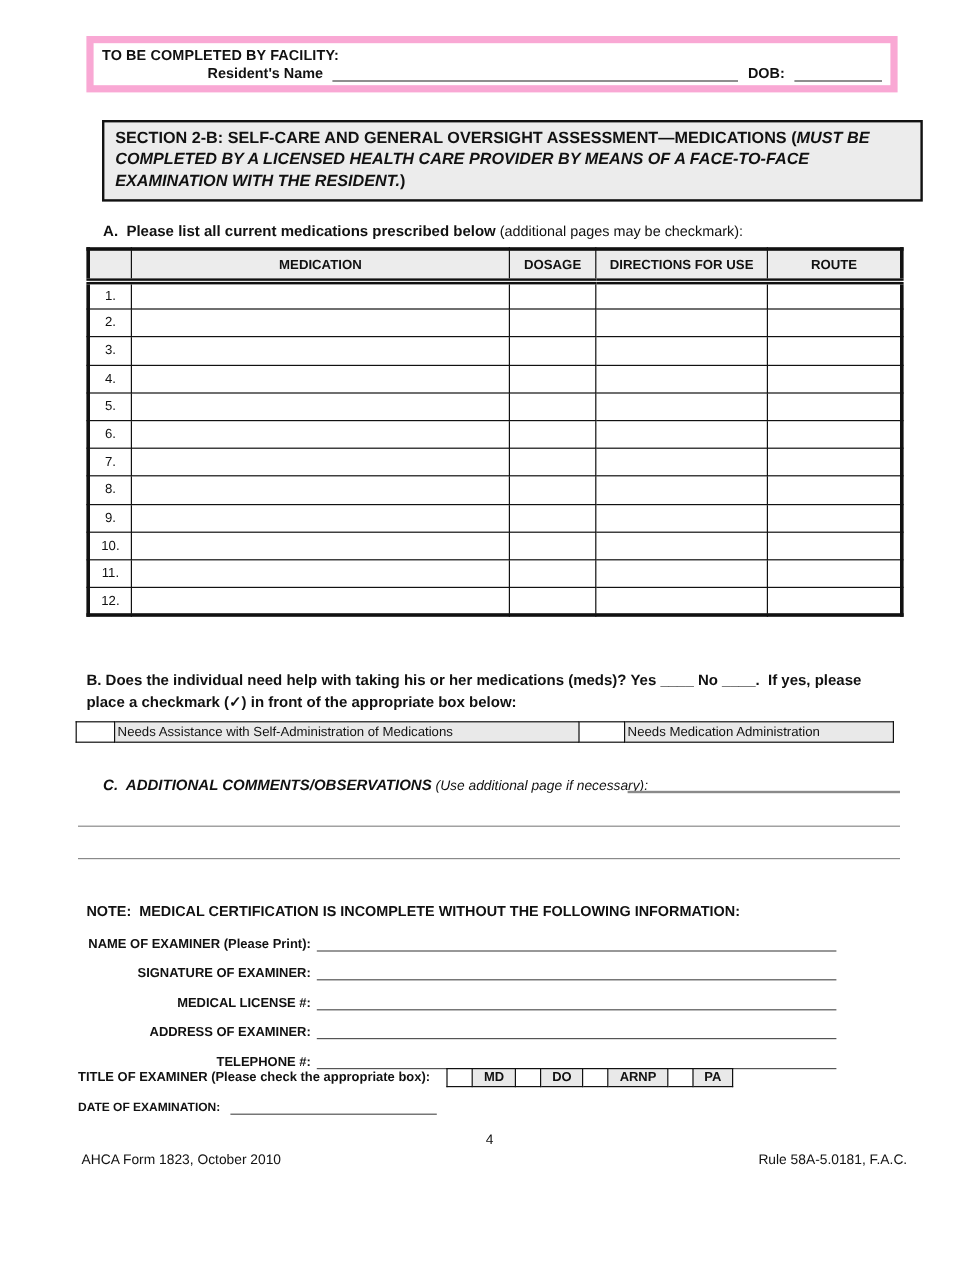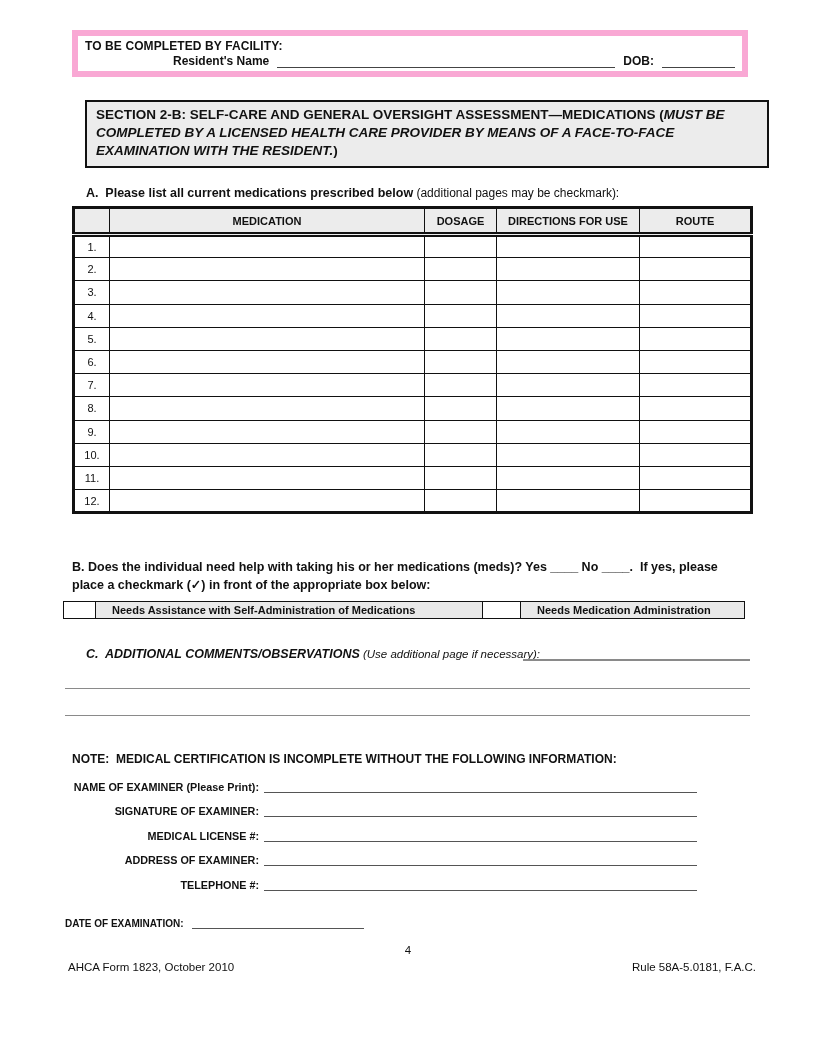--- a/index.html
+++ b/index.html
@@ -45,21 +45,21 @@
     height:27px; font-size:11px; font-weight:bold; text-align:center;
   }
   .med-table td { border:1.5px solid #111; height:23.2px; font-size:11px; }
   .med-table td.num { text-align:center; }
 
   
   .b-text { position:absolute; left:72px; top:559px; width:665px; font-size:12.5px; font-weight:bold; line-height:1.42; }
   .assist-table { position:absolute; left:63px; top:601px; border-collapse:collapse; }
   .assist-table td { border:1.5px solid #111; height:17px; font-size:11px; }
   .assist-table td.chk { background:#fff; }
-  .assist-table td.lbl { background:#e9e9e9; font-weight:bold; padding-left:16px; }
+  .assist-table td.lbl { background:#e9e9e9; font-weight:normal; padding-left:2px; }
 
   
   .c-label { position:absolute; left:72px; top:633px; font-size:12.5px;font-style:italic; }
   .c-label .normal { font-weight:normal; font-size:11.5px; }
   .line { position:absolute; border-bottom:1.6px solid #8a8a8a; }
   .c-line-short { left:523px; top:645px; width:227px; height:16px; border-bottom-width:2px; }
   .c-line-1 { left:65px; top:673px; width:685px; height:16px; }
   .c-line-2 { left:65px; top:700px; width:685px; height:16px; }
 
   
@@ -252,20 +252,37 @@
     <div class="ex-row">
       <div class="ex-label">ADDRESS OF EXAMINER:</div>
       <div class="ex-line"></div>
     </div>
     <div class="ex-row">
       <div class="ex-label">TELEPHONE #:</div>
       <div class="ex-line"></div>
     </div>
   </div>
 
+  <div class="title-row">
+    <span class="lbl">TITLE OF EXAMINER (Please check the appropriate box):</span>
+    <table class="opt-table">
+      <tbody>
+          <tr>
+        <td class="chk"></td>
+        <td class="opt">MD</td>
+        <td class="chk"></td>
+        <td class="opt">DO</td>
+        <td class="chk"></td>
+        <td class="opt">ARNP</td>
+        <td class="chk"></td>
+        <td class="opt">PA</td>
+      </tr>
+    </tbody>
+      </table>
+  </div>
 
   <div class="date-row">
     <span>DATE OF EXAMINATION:</span>
     <span class="date-line"></span>
   </div>
 
   <div class="page-num">4</div>
   <div class="footer-left">AHCA Form 1823, October 2010</div>
   <div class="footer-right">Rule 58A-5.0181, F.A.C.</div>
 

